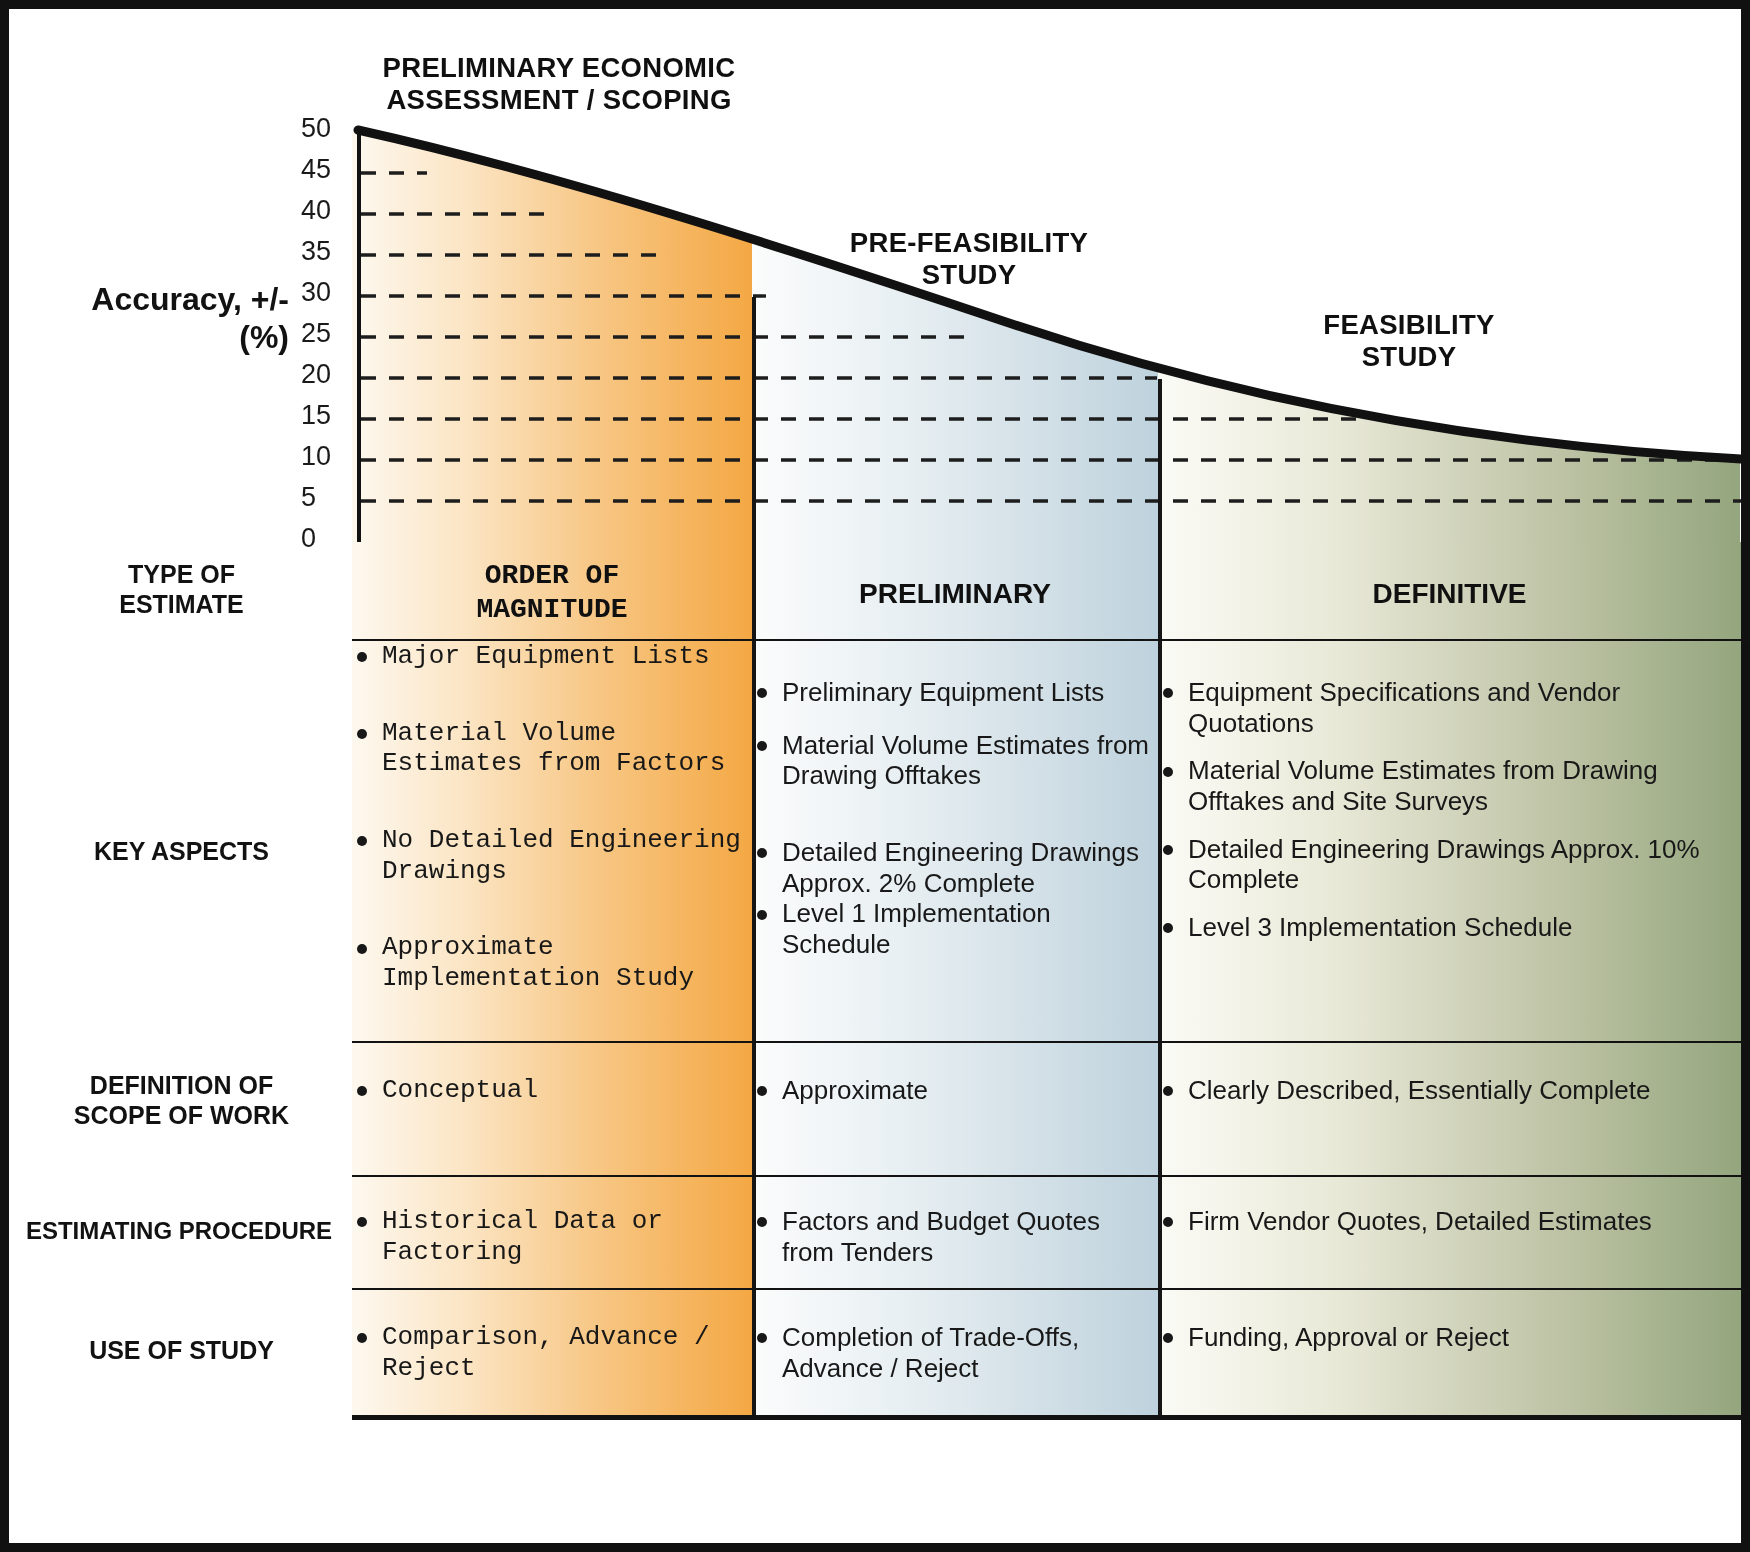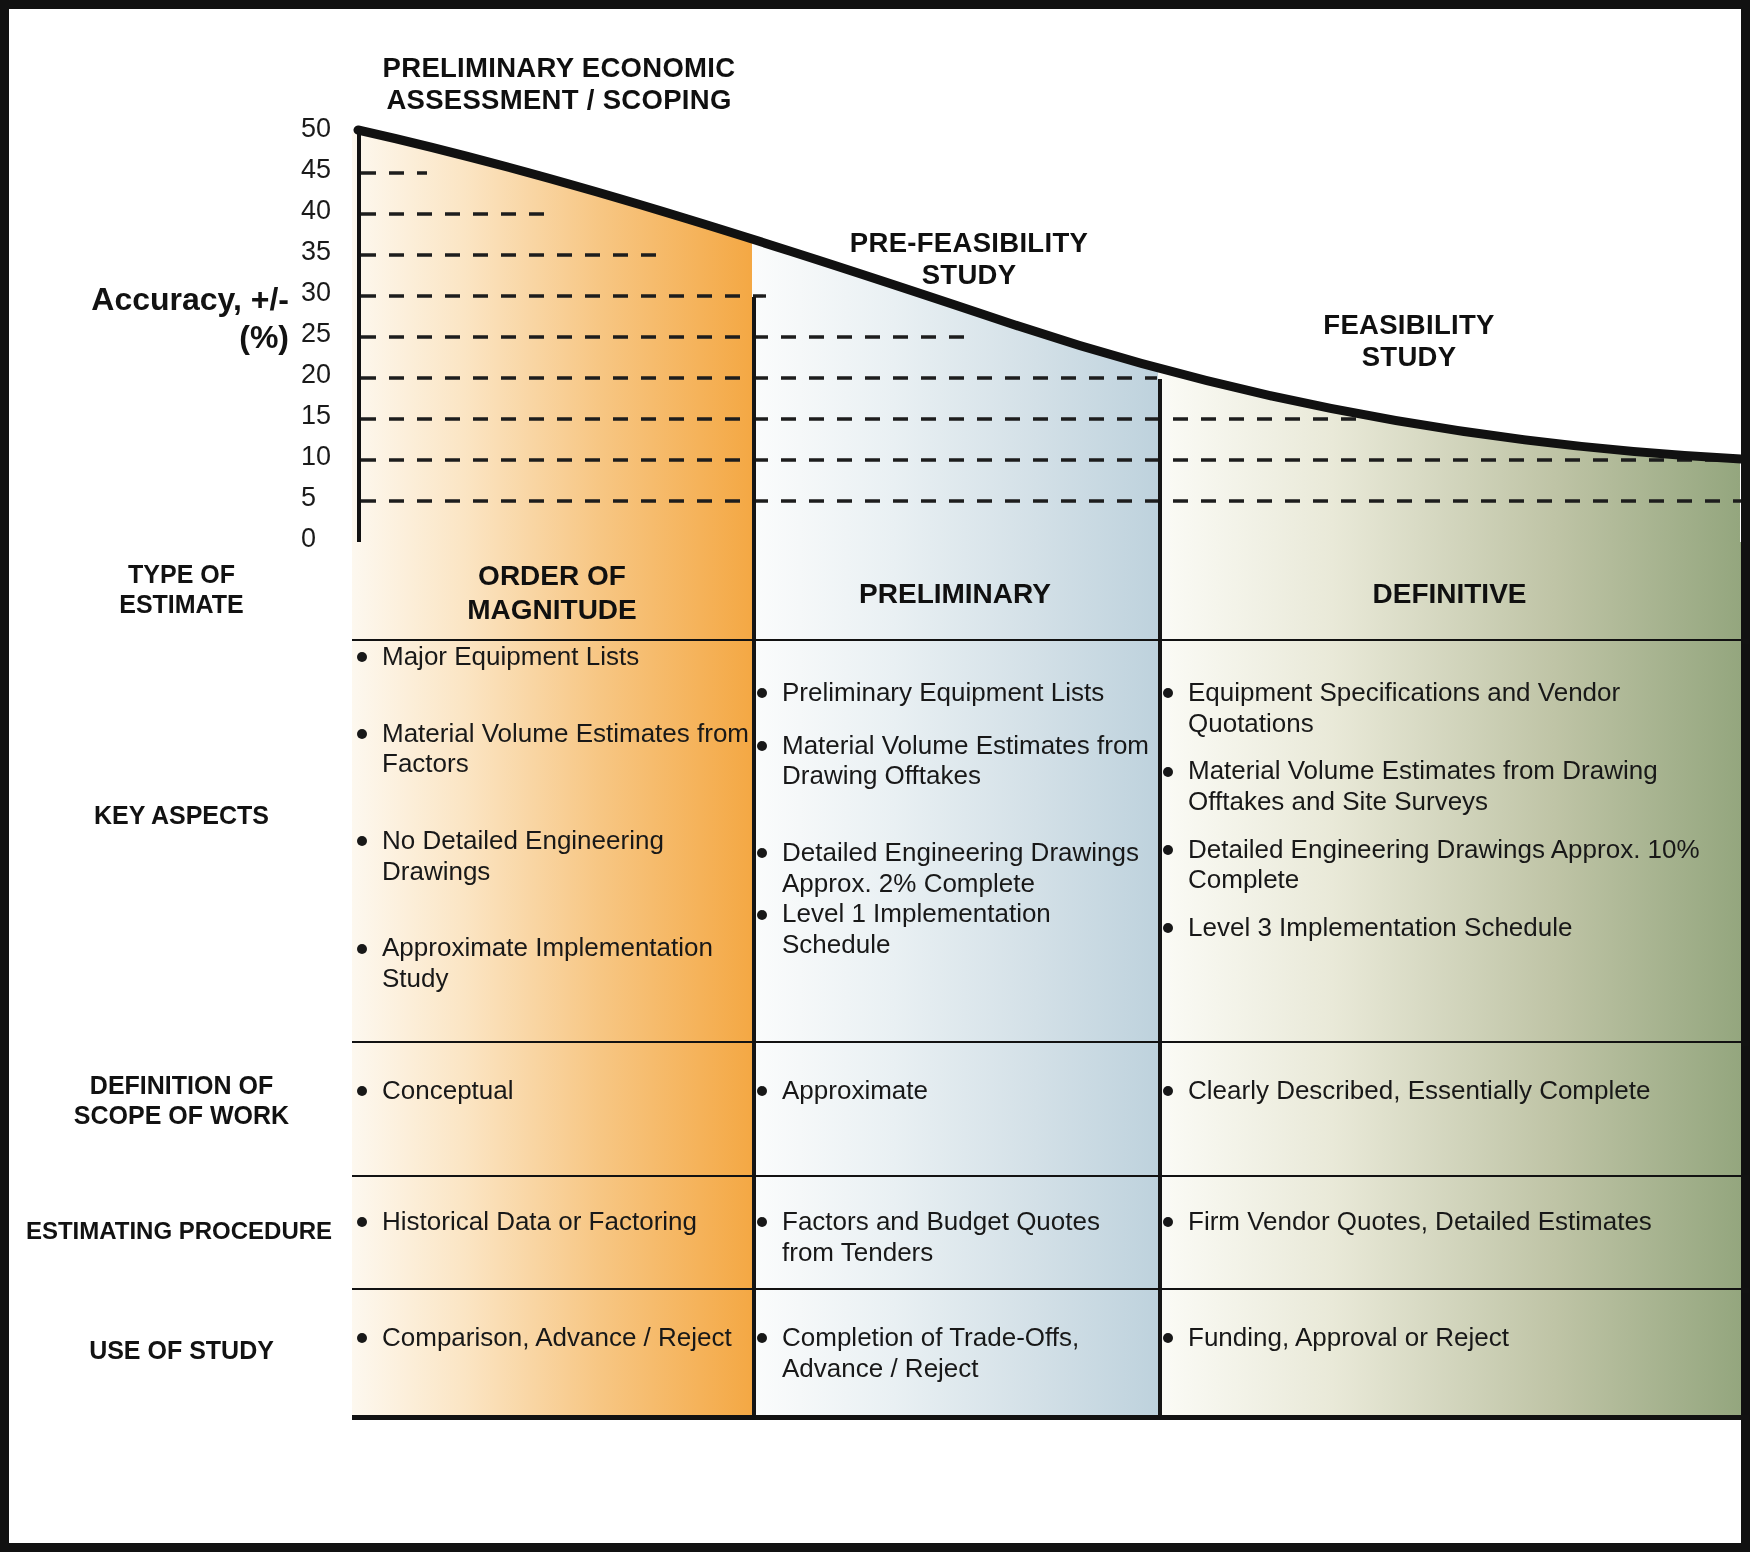--- a/index.html
+++ b/index.html
@@ -56,21 +56,21 @@
   .rowline{position:absolute;left:343px;right:-8px;height:5px;background:#121212;}
   .vline{position:absolute;top:0;bottom:0;width:4px;background:#151515;}
   #v1{left:743px;} #v2{left:1149px;}
 
   .rowlabel{
     position:absolute;left:10px;width:325px;text-align:center;
     font-size:25px;font-weight:bold;color:#121212;line-height:1.18;
   }
 
   .cell{position:absolute;top:0;bottom:0;box-sizing:border-box;}
-  .c1{left:343px;width:400px;} .c2{left:743px;width:406px;} .c3{left:1149px;width:583px;}
+  .c1{left:343px;width:400px;font-family:Liberation Mono, monospace;} .c2{left:743px;width:406px;} .c3{left:1149px;width:583px;}
 
   .hdr{
     position:absolute;left:0;right:0;text-align:center;
     font-size:28px;font-weight:bold;color:#101010;line-height:1.2;
   }
 
   ul.bl{list-style:none;margin:0;padding:0;}
   ul.bl li{
     position:relative;padding-left:30px;font-size:26px;color:#181818;
     line-height:1.18;
@@ -182,21 +182,21 @@
       </div>
       <div class="rowline" style="bottom:-3px"></div>
     </div>
 
     <div class="trow" style="top:99px;height:402px">
       <div class="col-grad" style="left:343px;width:400px;background:linear-gradient(to right,#fdf8ef 0%,#fbe5c4 28%,#f7c683 62%,#f4a844 100%);"></div>
       <div class="col-grad" style="left:743px;width:406px;background:linear-gradient(to right,#fbfcfc 0%,#e9f0f3 35%,#d3e0e7 70%,#bed2dd 100%);"></div>
       <div class="col-grad" style="left:1149px;width:583px;background:linear-gradient(to right,#fbfbf6 0%,#e9e9d8 30%,#bfc4a6 68%,#94a67e 100%);"></div>
       <div class="vline" id="v1"></div>
       <div class="vline" id="v2"></div>
-      <div class="rowlabel" style="top:160px">
+      <div class="rowlabel" style="top:196px">
         <div>KEY ASPECTS</div>
       </div>
 
       <div class="cell c1">
         <ul class="bl pad1" style="">
           <li><span class="bullet"></span><span>Major Equipment Lists</span></li>
           <li style="margin-top:46px"><span class="bullet"></span><span>Material Volume Estimates from Factors</span></li>
           <li style="margin-top:46px"><span class="bullet"></span><span>No Detailed Engineering Drawings</span></li>
           <li style="margin-top:46px"><span class="bullet"></span><span>Approximate Implementation Study</span></li>
         </ul>

